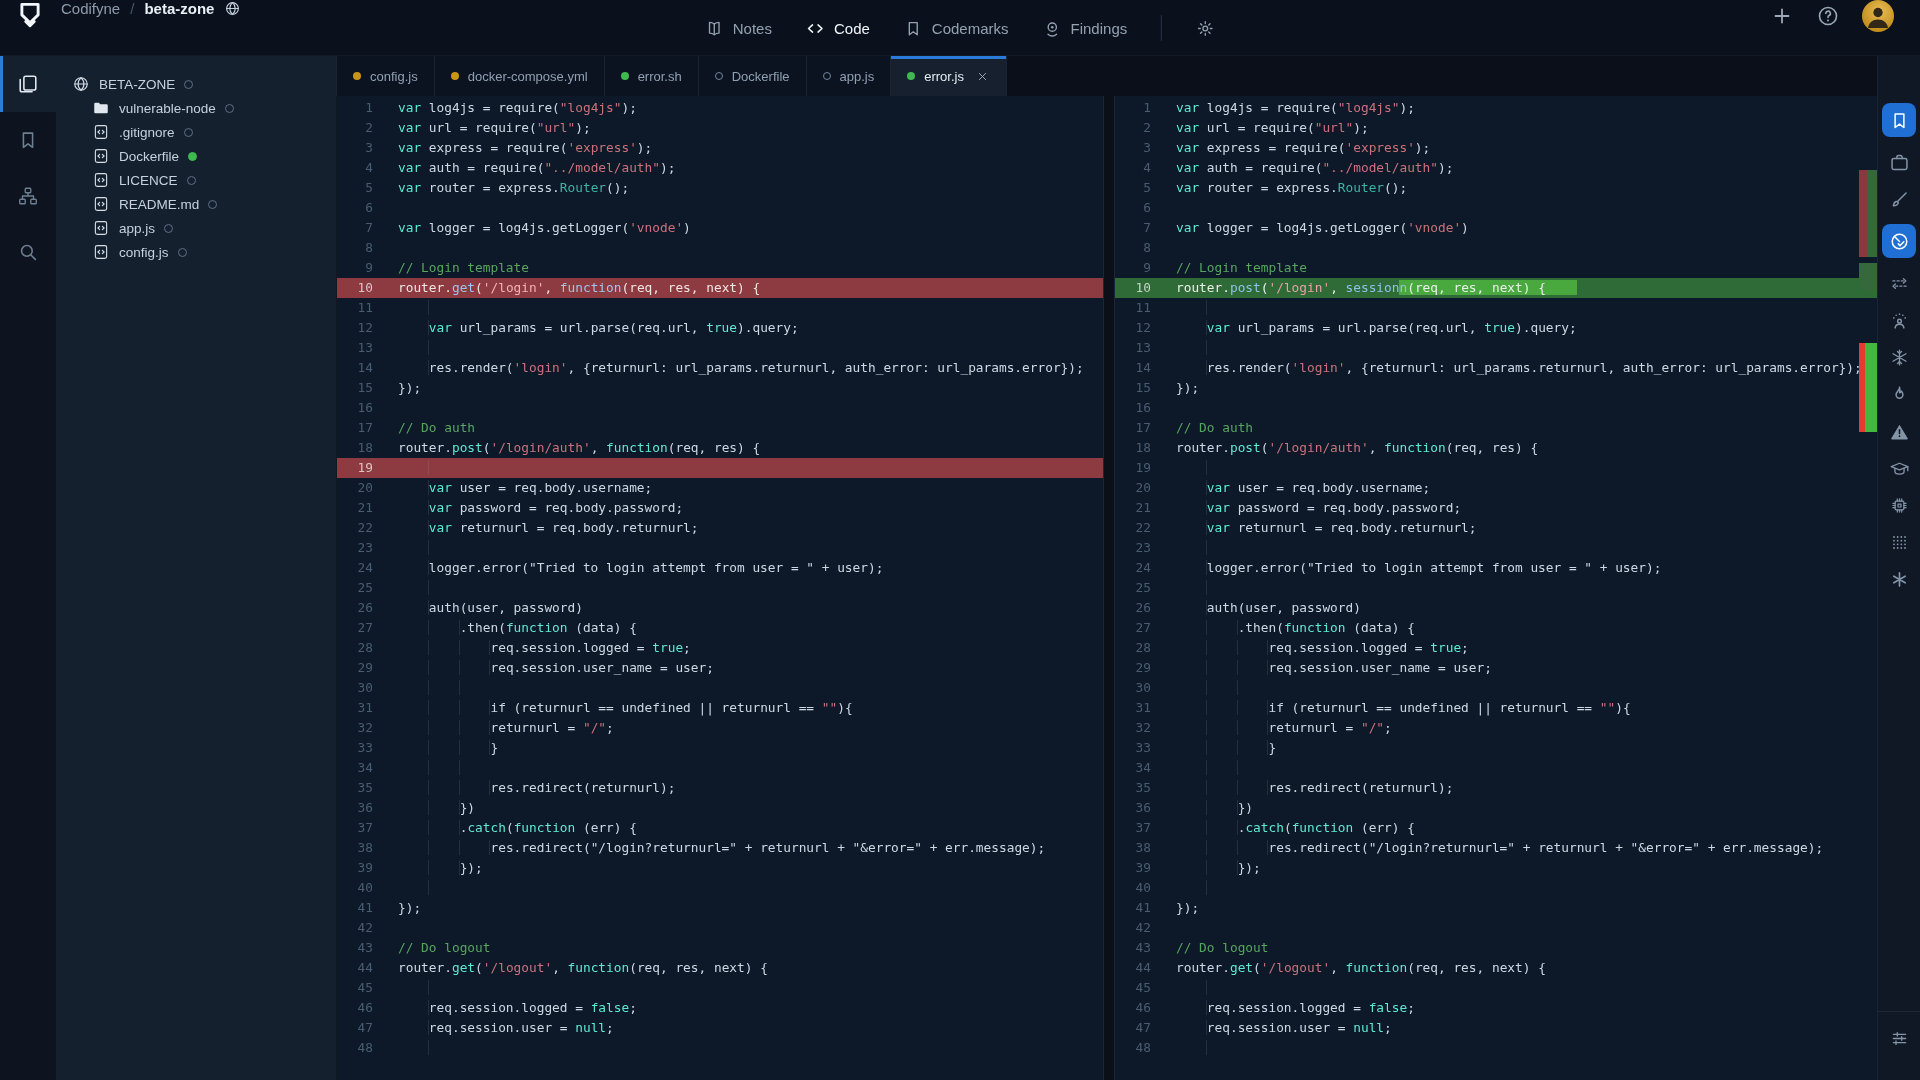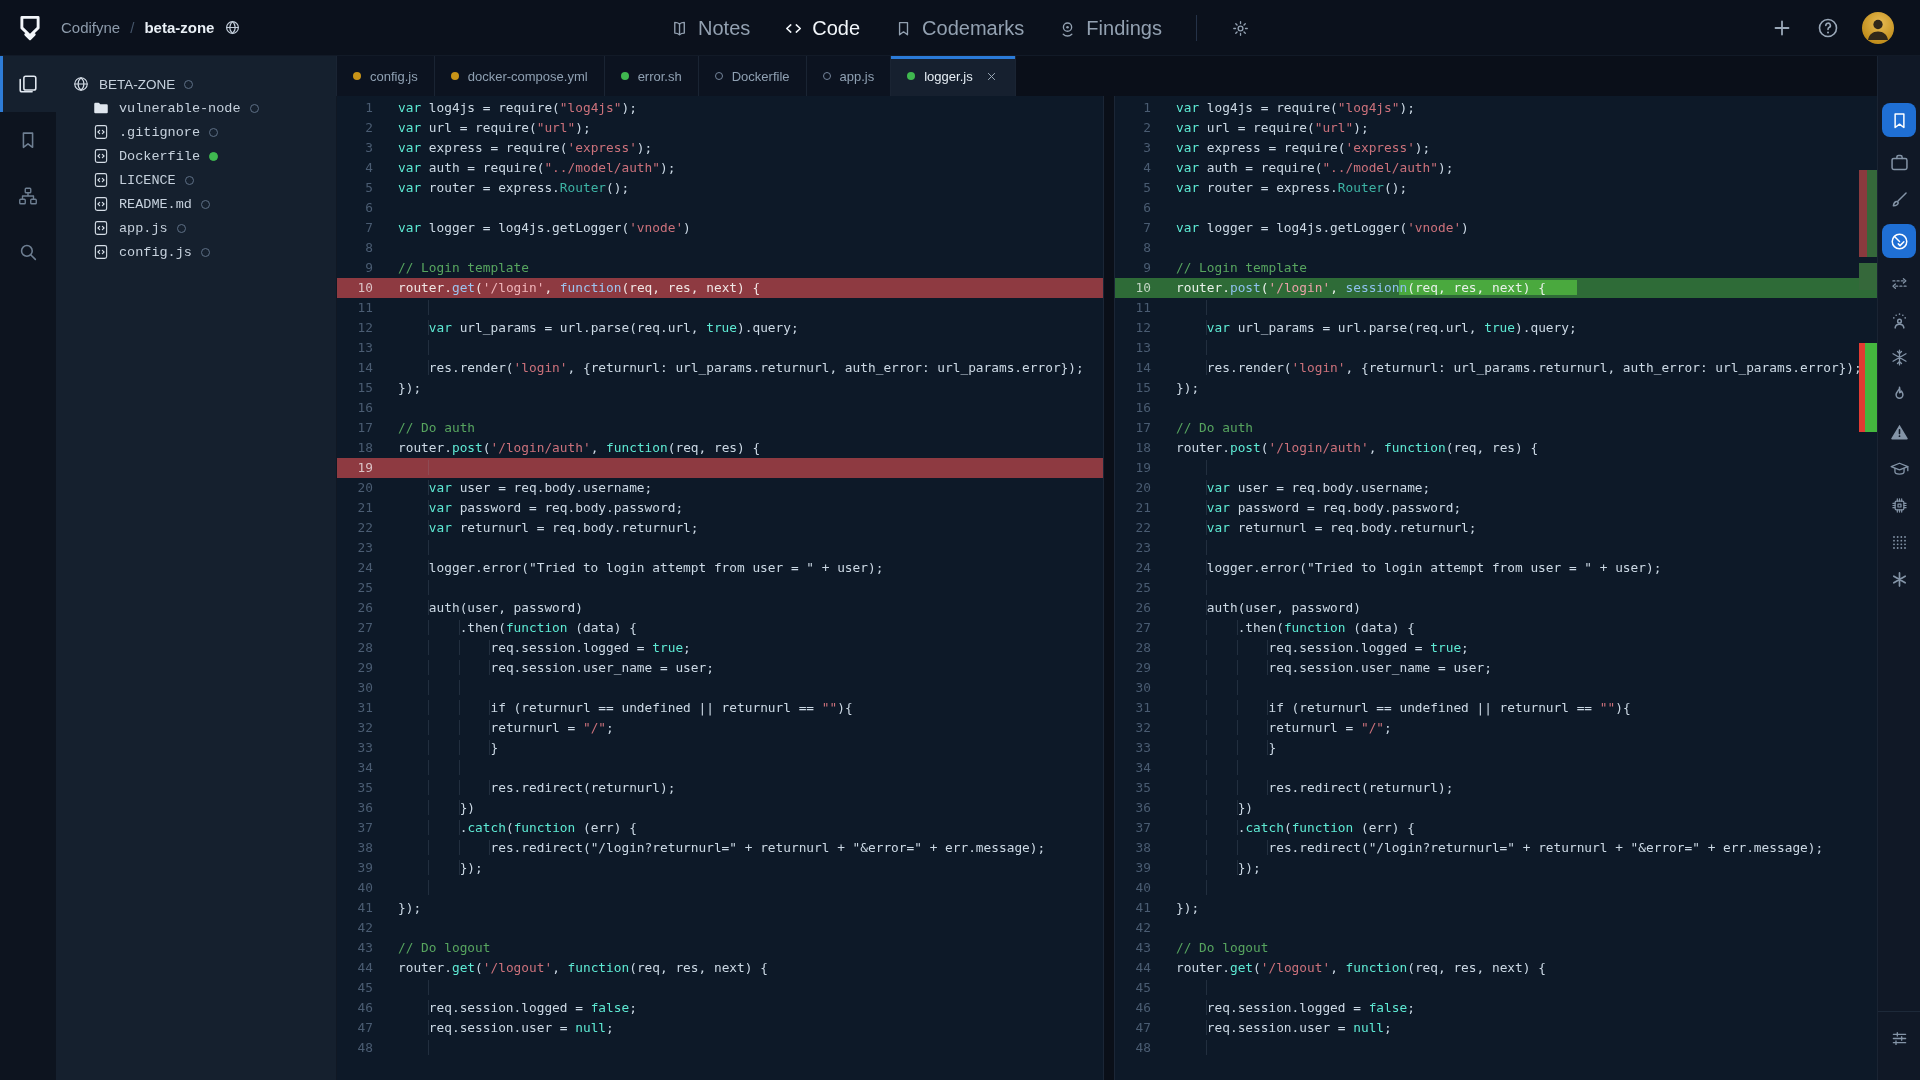--- a/index.html
+++ b/index.html
@@ -1,31 +1,31 @@
 <!DOCTYPE html>
 <html><head>
 <meta charset="utf-8">
 <style>
   * { margin:0; padding:0; box-sizing:border-box; }
   html,body { width:1920px; height:1080px; overflow:hidden; background:#0b111c;
     font-family:"Liberation Sans", sans-serif; }
   .app { width:1920px; height:1080px; display:flex; flex-direction:column; }
 
   
-  .topbar { height:56px; background:#0b111c; display:flex; align-items:center;
+  .topbar { height:56px; background:#0b111c; display:flex; align-items:flex-start;
     padding:0 26px 0 15px; position:relative; border-bottom:1px solid #121a27; flex:0 0 56px;}
   .logo { width:30px; height:30px; color:#f3f6fa; margin-right:16px; display:flex; align-items:center; justify-content:center;}
   .crumbs { display:flex; align-items:center; gap:10px; font-size:15px; }
   .crumb-app { color:#8d9bab; }
   .crumb-sep { color:#45556a; }
   .crumb-proj { color:#eaf0f6; font-weight:700; }
   .crumb-globe { width:17px; height:17px; color:#c3cedb; display:flex; }
   .topnav { position:absolute; left:50%; top:0; transform:translateX(-50%);
     height:56px; display:flex; align-items:center; gap:34px; }
-  .navitem { display:flex; align-items:center; gap:9px; font-size:20px; color:#93a1b1; cursor:pointer; }
+  .navitem { display:flex; align-items:center; gap:9px; font-size:15px; color:#93a1b1; cursor:pointer; }
   .navitem .nico { width:19px; height:19px; display:flex; }
   .navitem.active { color:#f2f6fa; font-weight:400; }
   .nav-div { width:1px; height:26px; background:#273449; }
   .topbar-right { margin-left:auto; display:flex; align-items:center; gap:22px; }
   .tbtn { width:24px; height:24px; color:#9aa8b8; display:flex; align-items:center; justify-content:center; cursor:pointer;}
   .avatar { width:32px; height:32px; border-radius:50%; overflow:hidden; cursor:pointer;
     background:radial-gradient(circle at 55% 35%, #e8bc55, #c28f1d 70%, #a87a14); }
 
   
   .bodyrow { flex:1; display:flex; min-height:0; }
@@ -36,21 +36,21 @@
     color:#6e7f92; position:relative; cursor:pointer; }
   .lslot .sico { width:22px; height:22px; display:flex; }
   .lslot.active { background:#15202e; color:#e2e9f1; }
   .lslot.active::before { content:""; position:absolute; left:0; top:0; bottom:0; width:3px; background:#2e7cd6; }
 
   
   .explorer { width:281px; flex:0 0 281px; background:#15202e; padding-top:16px;
     border-right:1px solid #101824; overflow:hidden; }
   .exrow { height:24px; display:flex; align-items:center; gap:9px; padding-left:16px;
     font-size:13.5px; color:#c6d1dd; cursor:pointer; white-space:nowrap; }
-  .exrow.child { padding-left:36px;font-family:Liberation Mono, monospace; }
+  .exrow.child { padding-left:36px; }
   .exrow .eico { width:18px; height:18px; display:flex; color:#d5dde7; flex:0 0 18px; }
   .exrow .eico.folder { color:#dfe6ee; }
   .st { width:9px; height:9px; border-radius:50%; border:1.5px solid #5d6f85; flex:0 0 9px; }
   .st.green { background:#3fb950; border-color:#3fb950; }
 
   
   .main { flex:1; display:flex; flex-direction:column; min-width:0; }
   .tabbar { height:40px; flex:0 0 40px; background:#0a0f19; display:flex; align-items:stretch; }
   .tab { display:flex; align-items:center; gap:9px; padding:0 16px; font-size:13px;
     color:#8fa0b2; background:#0c1320; border-right:1px solid #1a2433; border-left:1px solid #1a2433;
@@ -329,21 +329,21 @@
           <div class="tab">
             <span class="dot hollow"></span>
             <span>Dockerfile</span>
           </div>
           <div class="tab">
             <span class="dot hollow"></span>
             <span>app.js</span>
           </div>
           <div class="tab active">
             <span class="dot green"></span>
-            <span>logger.js</span>
+            <span>error.js</span>
             <span class="tclose">
               <svg viewBox="0 0 24 24" fill="none" stroke="currentColor" stroke-width="1.6" stroke-linecap="round" stroke-linejoin="round">
                 <path d="m7 7 10 10M17 7 7 17"></path>
               </svg>
             </span>
           </div>
         </div>
       <div class="editor">
         <div class="pane left" id="paneL">
             <div class="line">

